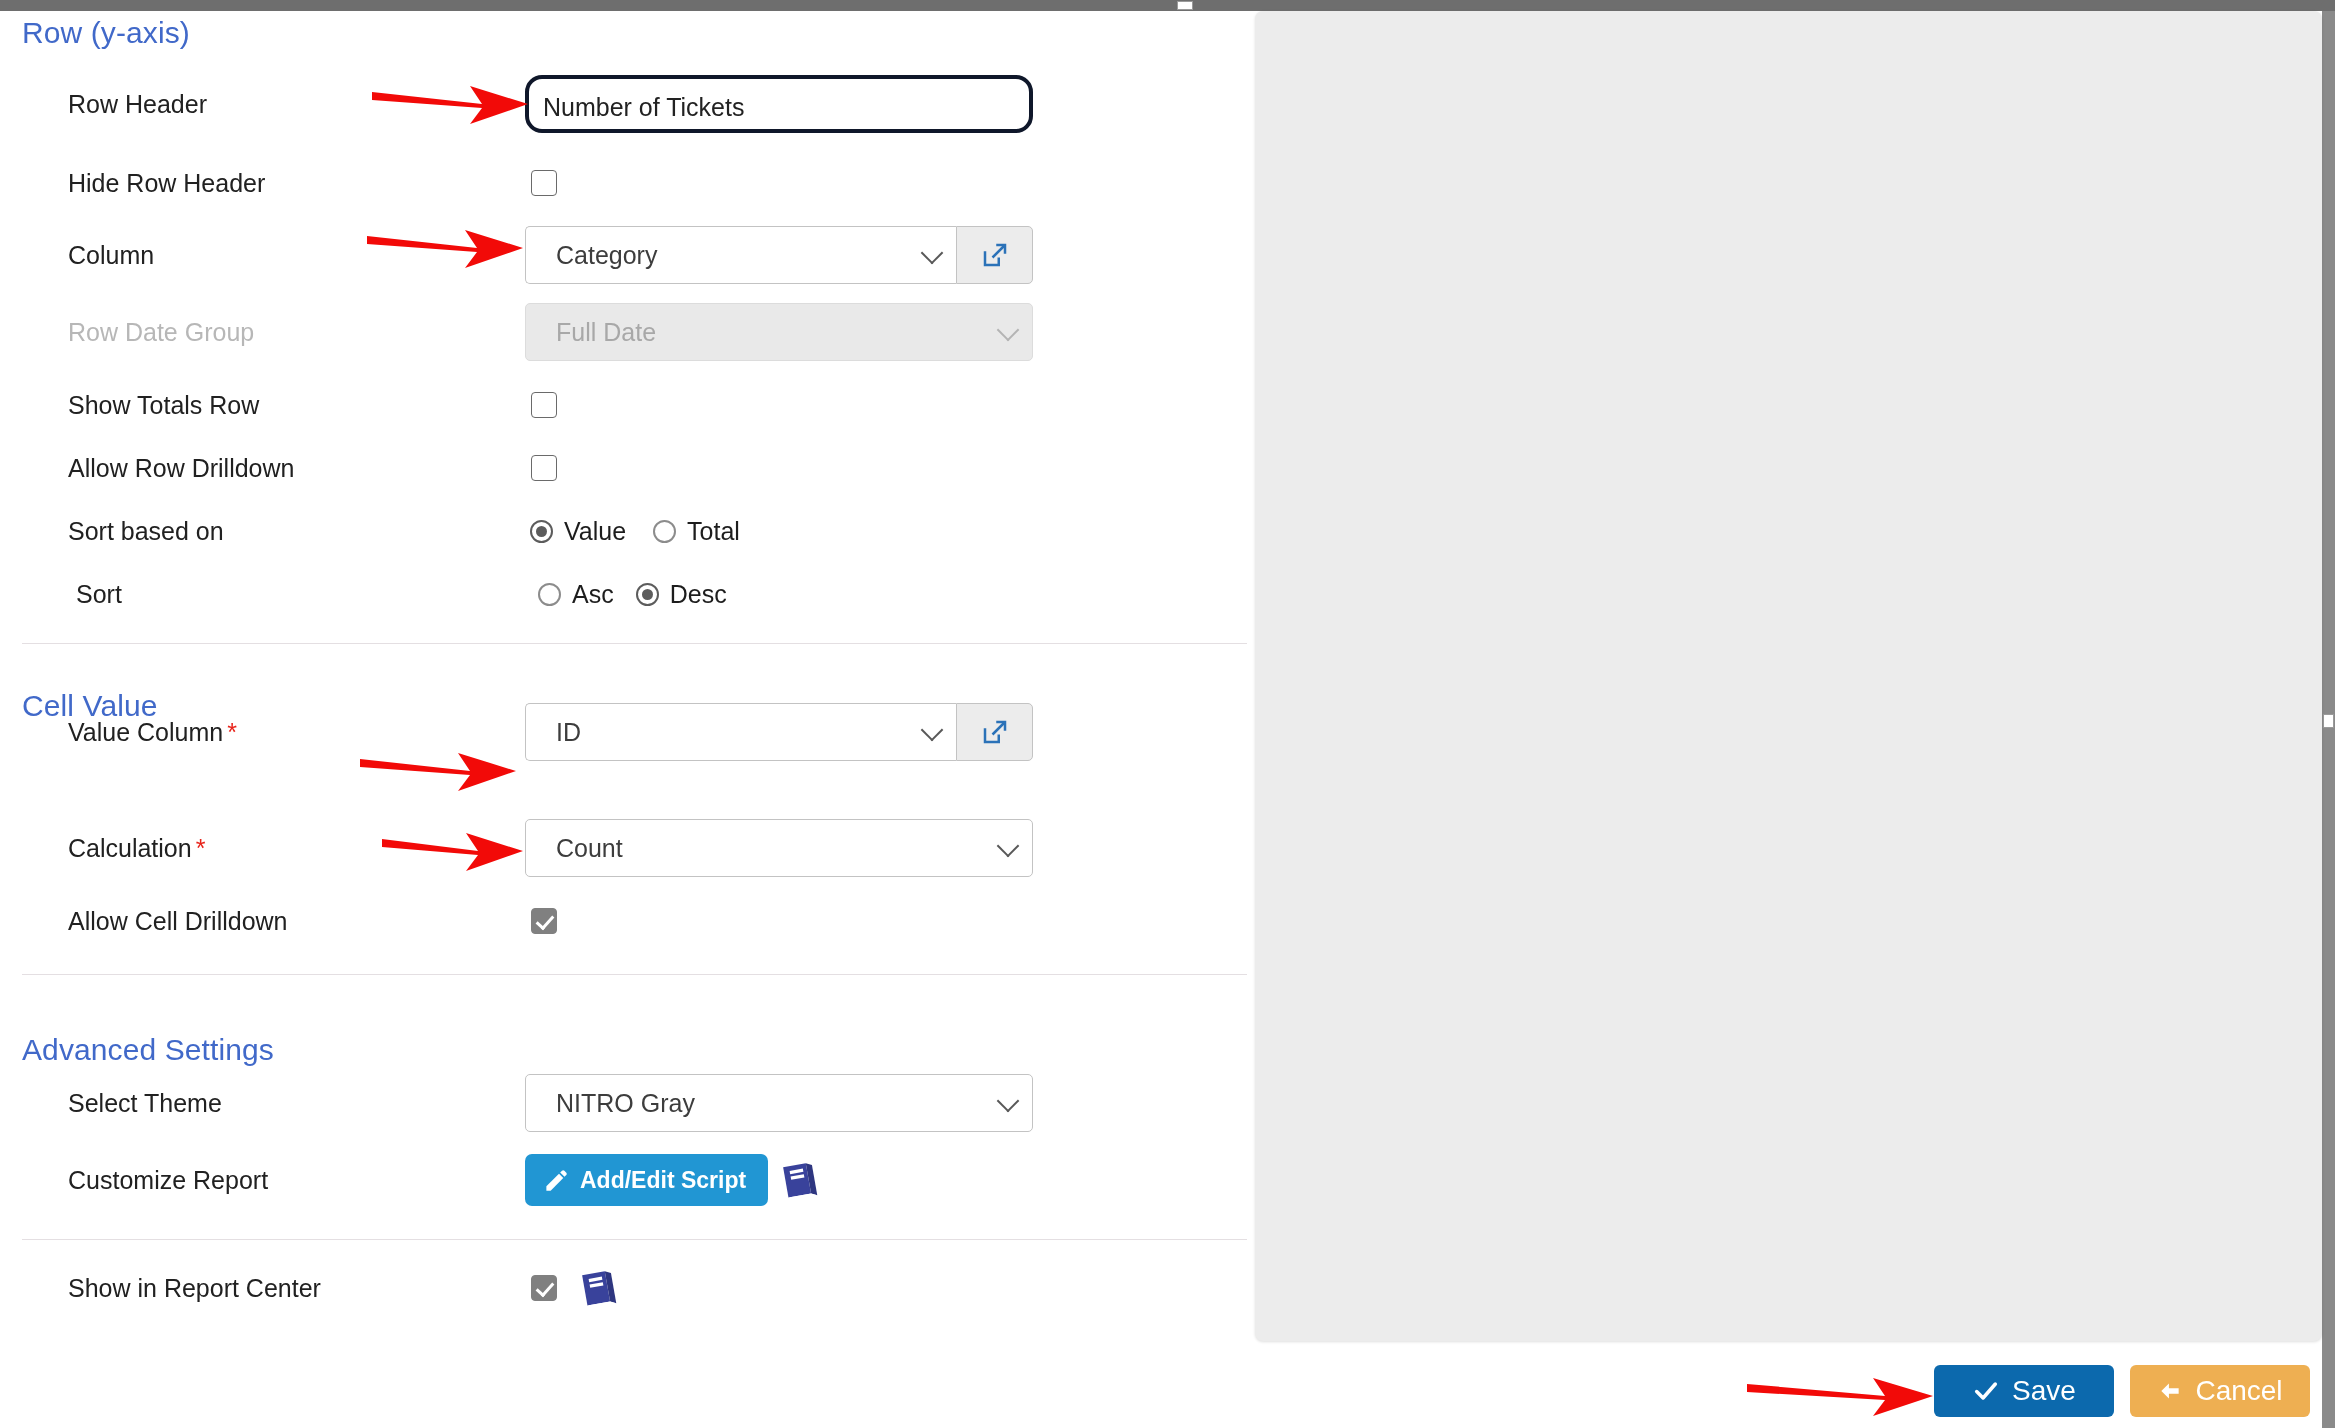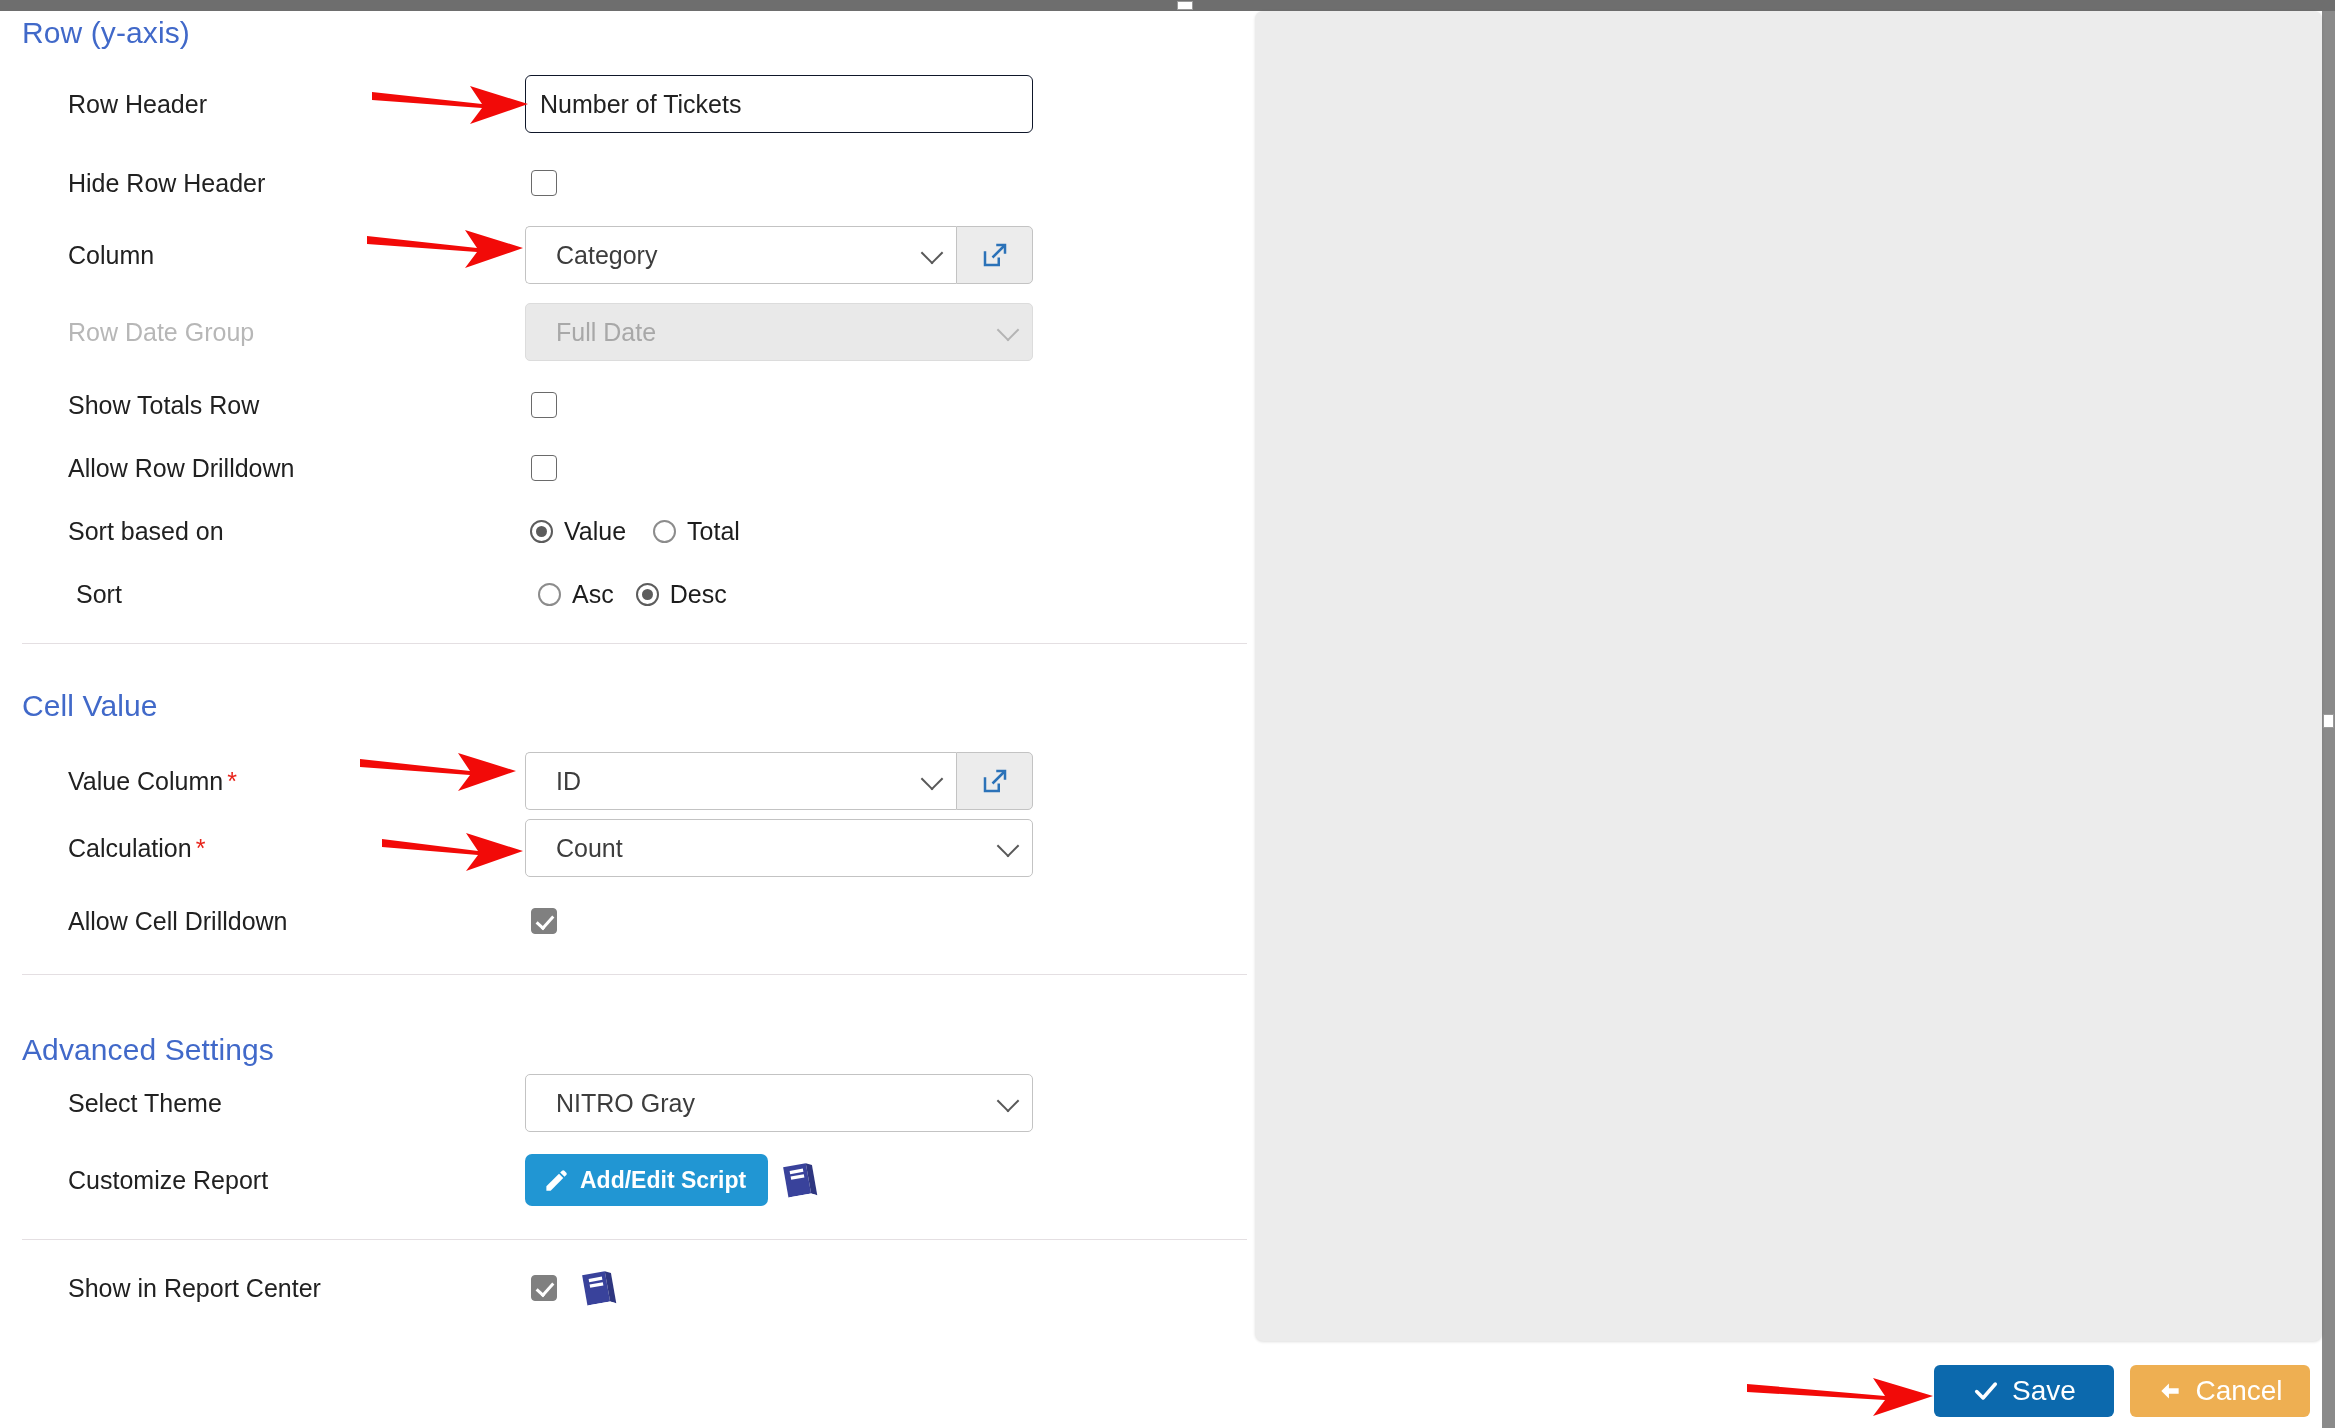--- a/index.html
+++ b/index.html
@@ -72,22 +72,22 @@
     line-height: 1.2;
   }
   .field-label.disabled { color: #b7b7b7; }
   .req { color: #e8241b; font-size: 25px; padding-left: 4px; }
 
   .ctrl { position: relative; }
 
   
   .txt-input {
     width: 508px; height: 58px;
-    border: 1px solid #0f172a;
-    border-radius: 6px;
+    border: 4px solid #0f172a;
+    border-radius: 17px;
     background: #fff;
     font-size: 25px;
     color: #222;
     padding: 0 14px;
     line-height: 56px;
     font-family: "Liberation Sans", sans-serif;
   }
 
   
   .sel {
@@ -336,21 +336,21 @@
         <span class="rad on"></span>
         <span class="lbl">Desc</span>
       </span>
     </div>
   </div>
 
   <div class="divider" style="position:absolute; left:22px; top:632px; width:1225px;"></div>
 
   <div class="section-title" style="position:absolute; left:22px; top:678px;">Cell Value</div>
 
-  <div class="field-row" style="position:absolute; left:0; top:741px;">
+  <div class="field-row" style="position:absolute; left:0; top:692px;">
     <div class="field-label"><span>Value Column</span><span class="req">*</span></div>
     <div class="ctrl combo-wrap">
       <div class="sel narrow">
         <span>ID</span>
         <span class="chev"></span>
       </div>
       <div class="ext-btn">
         <svg width="30" height="30" viewBox="0 0 24 24" fill="none" stroke="#2b72b8" stroke-width="2">
           <path d="M4 9 L4 20 L15 20 L15 14"></path>
           <path d="M10 14 L20 4"></path>

